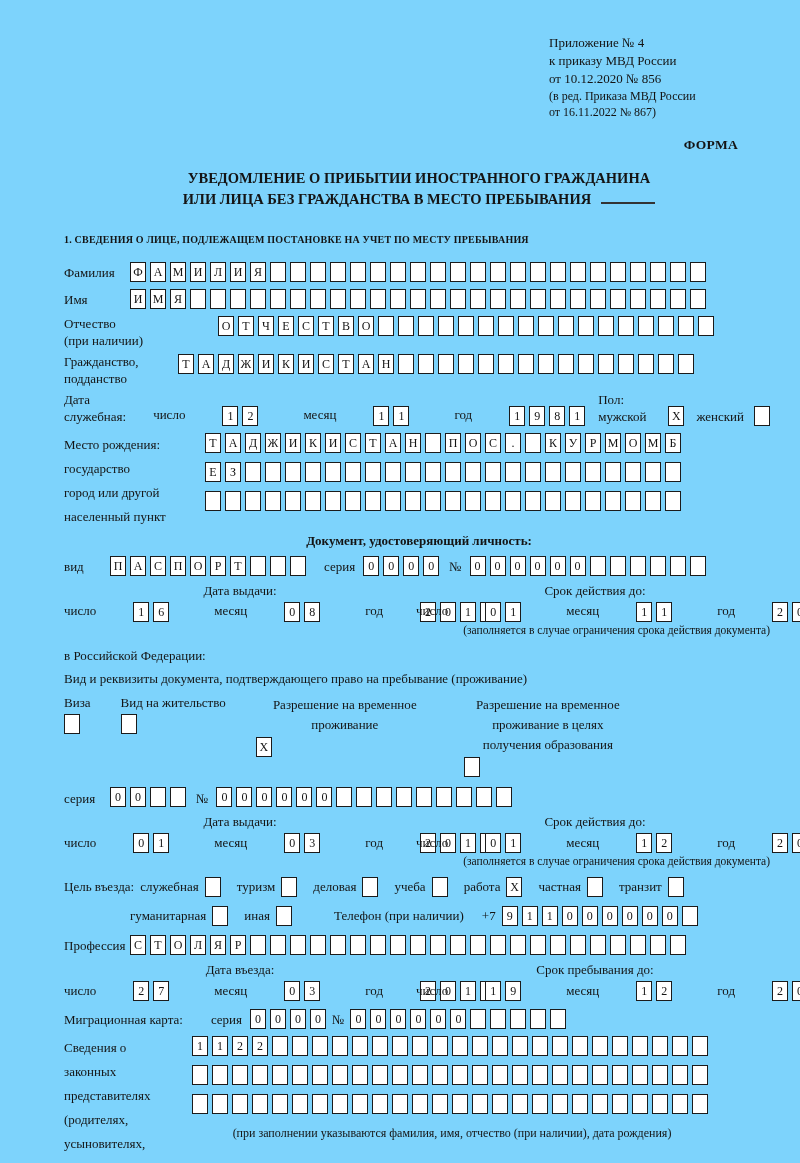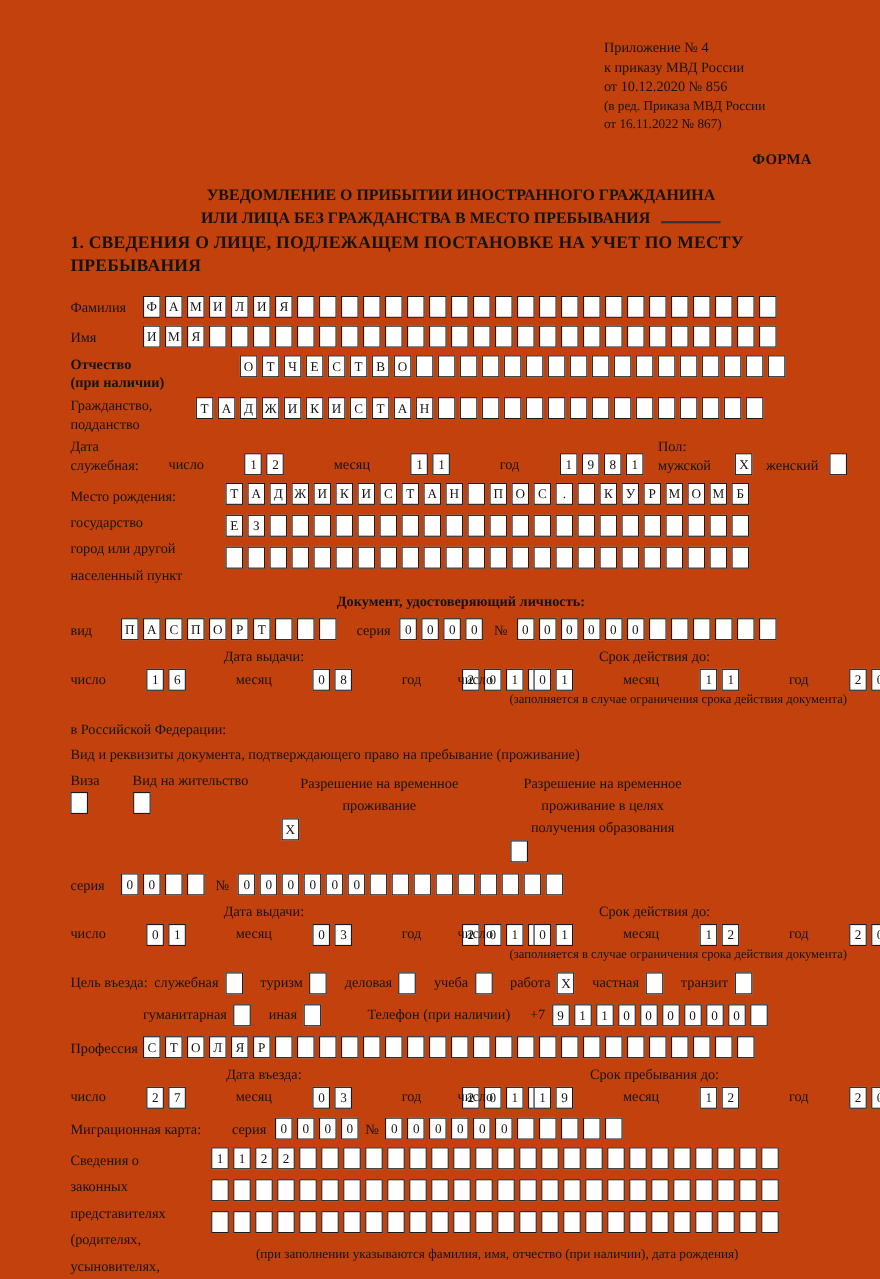--- a/index.html
+++ b/index.html
@@ -1,45 +1,45 @@
 <!DOCTYPE html>
 <html><head>
 <meta charset="utf-8">
 <style>
   html,body{margin:0;padding:0;background:#fff;}
   .page{
     position:relative;
     width:800px;height:1163px;
     box-sizing:border-box;
     padding:34px 26px 18px 64px;
-    background:#c2410c;color:#141414;
+    background:#7dd3fc;color:#141414;
     font-family:"Liberation Serif","DejaVu Serif",serif;
     font-size:13px;line-height:1.3;
     overflow:hidden;
   }
   .annex{margin-left:auto;width:225px;}
   .annex div{line-height:1.38;}
   .annex .sub{font-size:12px;line-height:1.35;}
   .forma{font-weight:bold;text-align:right;padding-right:36px;margin-top:16px;font-size:13.5px;letter-spacing:.3px;}
   .title{font-weight:bold;text-align:center;font-size:14.5px;line-height:1.5;margin-top:14px;}
   .blank{display:inline-block;width:54px;border-bottom:2px solid #333;height:12px;margin-left:10px;}
-  .sect{font-weight:bold;font-size:16px;margin-bottom:16px;letter-spacing:.2px;}
+  .sect{font-weight:bold;font-size:10px;margin-top:22px;margin-bottom:16px;letter-spacing:.2px;}
   .cb{
     display:inline-block;width:14px;height:18px;
     border:1.5px solid #1b1b1b;margin-right:4px;
     text-align:center;line-height:18px;font-size:12px;
     vertical-align:middle;background:#fff;
   }
   .boxes{white-space:nowrap;display:inline-block;}
   .row{display:flex;align-items:flex-end;margin-bottom:7px;}
   .rowt{display:flex;align-items:flex-start;margin-bottom:4px;}
   .lab{flex:none;}
   .w66{width:66px;}
   .w114{width:114px;}
-  .w154{width:154px;font-weight:bold;}
+  .w154{width:154px;}
   .w141{width:141px;}
   .w128{width:128px;}
   .lh2{line-height:1.85;}
   .dg{display:flex;align-items:center;gap:32px;}
   .dg .dl{margin:0 5px 0 0;}
   .dg .boxes{margin-right:9px;}
   .dates{display:flex;align-items:center;}
   .dcol-l{width:352px;flex:none;}
   .dcol-r{flex:1;}
   .dhead{display:flex;margin-bottom:2px;margin-top:6px;}

